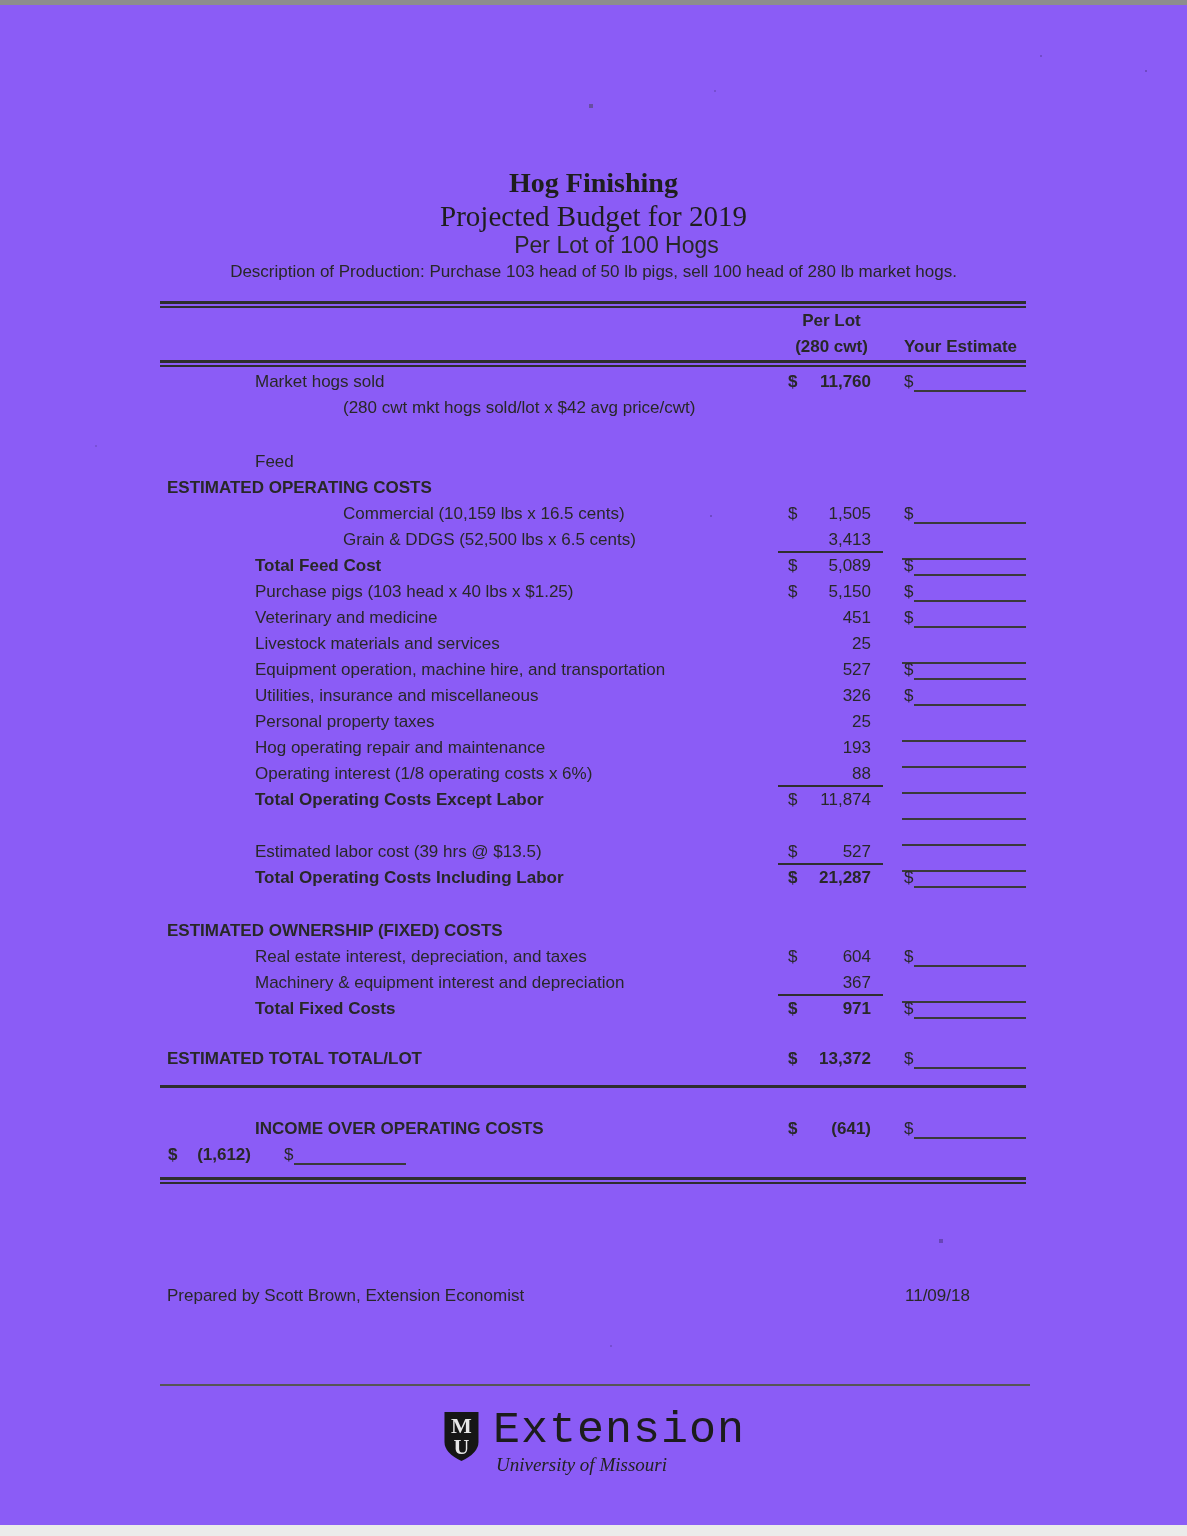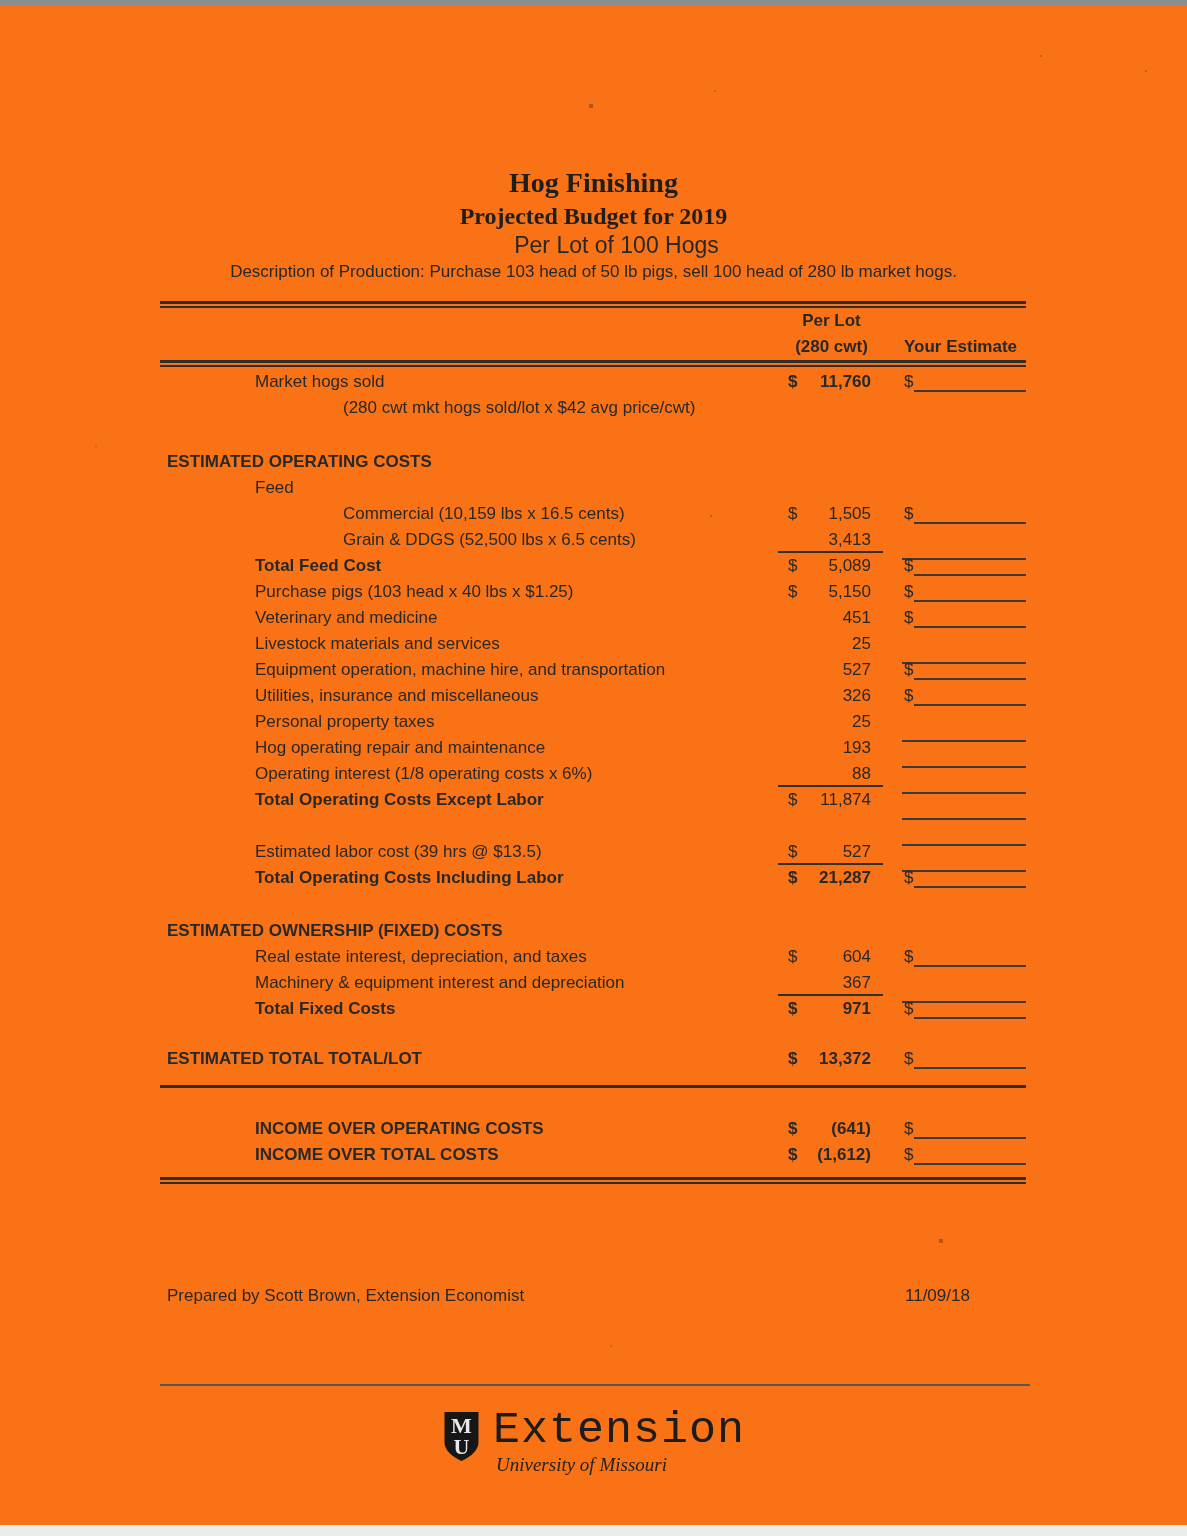--- a/index.html
+++ b/index.html
@@ -1,31 +1,31 @@
 <!DOCTYPE html>
 <html><head>
 <meta charset="utf-8">
 <style>
   html,body { margin:0; padding:0; background:#ffffff; }
   .sheet {
     position:relative; width:1187px; height:1536px;
-    background:#f97316; overflow:hidden;
+    background:#8b5cf6; overflow:hidden;
     font-family:"Liberation Sans", sans-serif; color:#282828;
   }
   .scan-top { position:absolute; top:0; left:0; right:0; height:5px; background:#8d8d8d; }
   .scan-bottom { position:absolute; bottom:0; left:0; right:0; height:11px; background:#ebebea; }
   .specks { position:absolute; top:0; left:0; width:2px; height:2px; background:transparent;
     box-shadow: 590px 105px 0 1px rgba(60,60,60,.45), 714px 90px 0 0 rgba(0,0,0,.15),
       1040px 55px 0 0 rgba(0,0,0,.18), 95px 445px 0 0 rgba(0,0,0,.12),
       710px 515px 0 0 rgba(0,0,0,.2), 940px 1240px 0 1px rgba(0,0,0,.25),
       610px 1345px 0 0 rgba(0,0,0,.15), 1145px 70px 0 0 rgba(0,0,0,.2); }
 
   .header { position:absolute; top:168px; left:0; width:100%; text-align:center; }
   .t1 { font-family:"Liberation Serif", serif; font-weight:bold; font-size:28px; line-height:30px; color:#1e1e1e; }
-  .t2 { font-family:"Liberation Serif", serif; font-weight:bold; font-size:24px; line-height:24px; margin-top:6px; color:#1e1e1e; }
+  .t2 { font-family:"Liberation Serif", serif; font-weight:normal; font-size:29px; line-height:24px; margin-top:6px; color:#1e1e1e; }
   .t3 { font-size:23px; line-height:20px; margin-top:7px;padding-left:46px; }
   .t4 { font-size:17px; line-height:20px; margin-top:7px; }
 
   .budget { position:absolute; left:160px; top:301px; width:866px; font-size:17px; }
   .rule-dbl { height:7px; border-top:3px solid #2e2e2e; border-bottom:2px solid #2e2e2e; box-sizing:border-box; }
   .hrow { display:flex; height:26px; line-height:26px; font-weight:bold; }
   .hrow .plh { width:103px; text-align:center; flex-shrink:0; }
   .hrow .esth { width:122px; margin-left:21px; flex-shrink:0; }
   .hrow .fill { flex:1; }
   .budget-rows { margin-top:2px; }
@@ -98,29 +98,29 @@
         <div class="trow">
           <span class="lbl ind2">(280 cwt mkt hogs sold/lot x $42 avg price/cwt)</span>
           <span class="plgroup">
             <span class="pl-d"></span>
             <span class="pl-v"></span>
           </span>
           <span class="est"></span>
         </div>
         <div style="height: 28px;"></div>
         <div class="trow">
+          <span class="lbl ind1">Feed</span>
+          <span class="plgroup">
+            <span class="pl-d"></span>
+            <span class="pl-v"></span>
+          </span>
+          <span class="est"></span>
+        </div>
+        <div class="trow">
           <span class="lbl ind0 b">ESTIMATED OPERATING COSTS</span>
-          <span class="plgroup">
-            <span class="pl-d"></span>
-            <span class="pl-v"></span>
-          </span>
-          <span class="est"></span>
-        </div>
-        <div class="trow">
-          <span class="lbl ind1">Feed</span>
           <span class="plgroup">
             <span class="pl-d"></span>
             <span class="pl-v"></span>
           </span>
           <span class="est"></span>
         </div>
         <div class="trow">
           <span class="lbl ind2">Commercial (10,159 lbs x 16.5 cents)</span>
           <span class="plgroup">
             <span class="pl-d">$</span>
@@ -337,21 +337,20 @@
           <span class="plgroup b">
             <span class="pl-d">$</span>
             <span class="pl-v">(641)</span>
           </span>
           <span class="est dl">
             <span class="e-d">$</span>
             <span class="e-line"></span>
           </span>
         </div>
         <div class="trow">
-          <span class="lbl ind1 b">INCOME OVER TOTAL COSTS</span>
           <span class="plgroup b">
             <span class="pl-d">$</span>
             <span class="pl-v">(1,612)</span>
           </span>
           <span class="est dl">
             <span class="e-d">$</span>
             <span class="e-line"></span>
           </span>
         </div>
         <div class="rule-dbl-end"></div>

